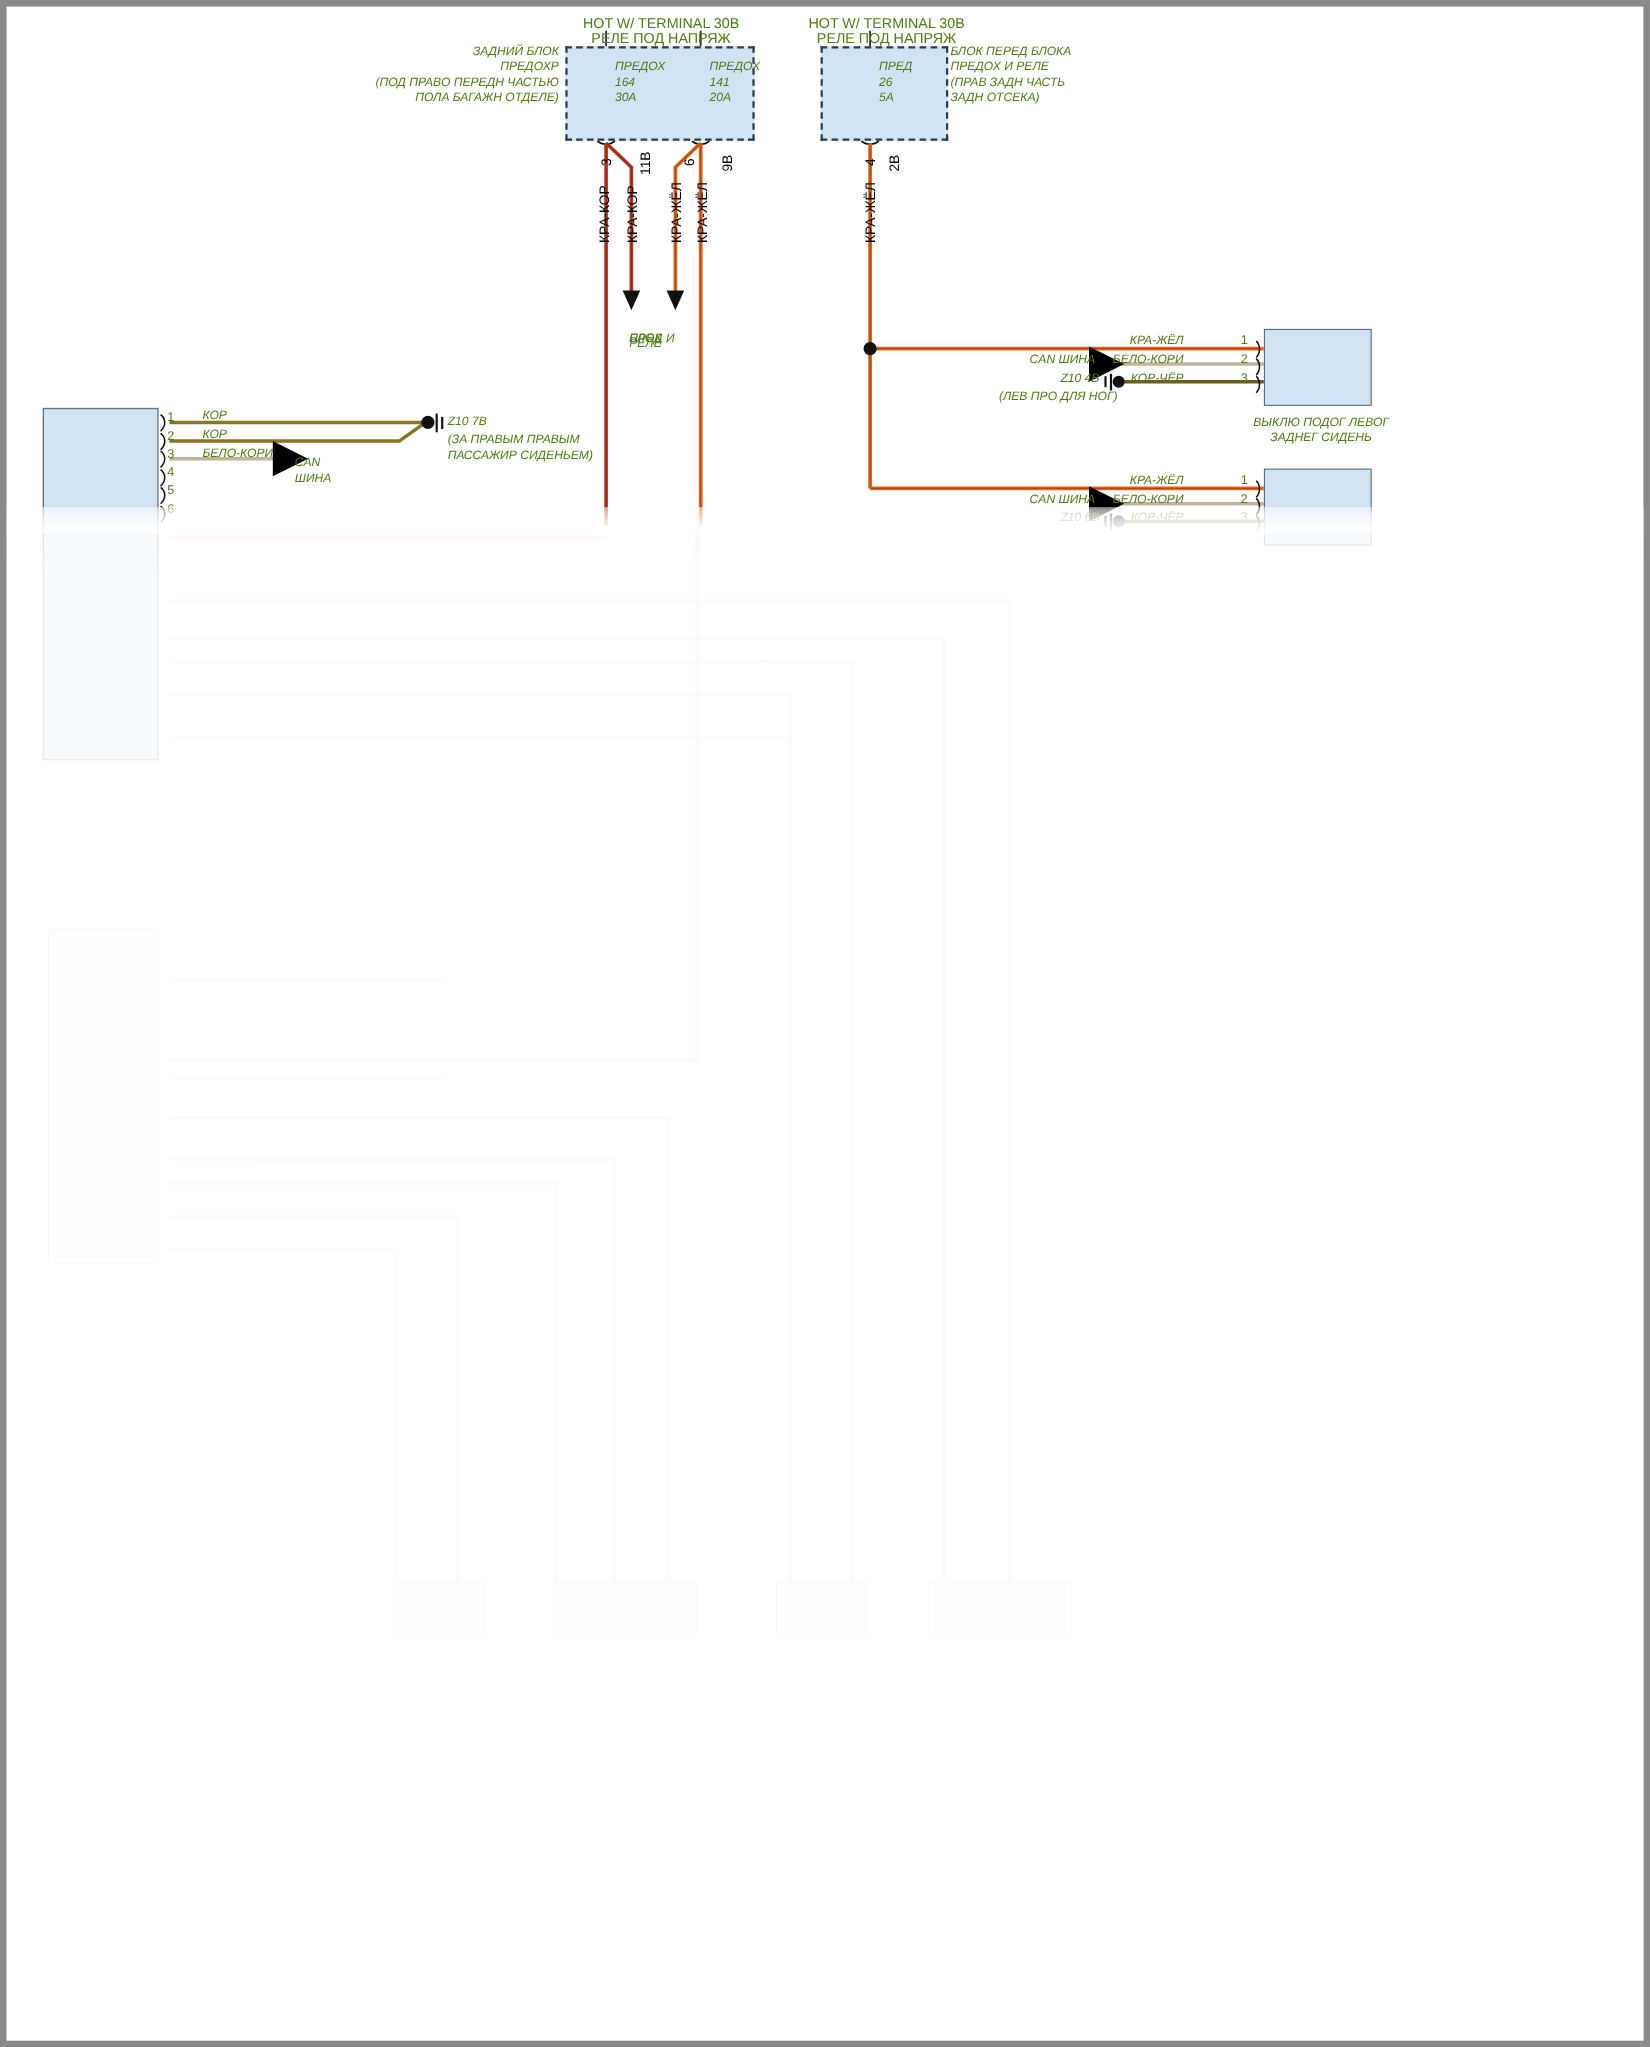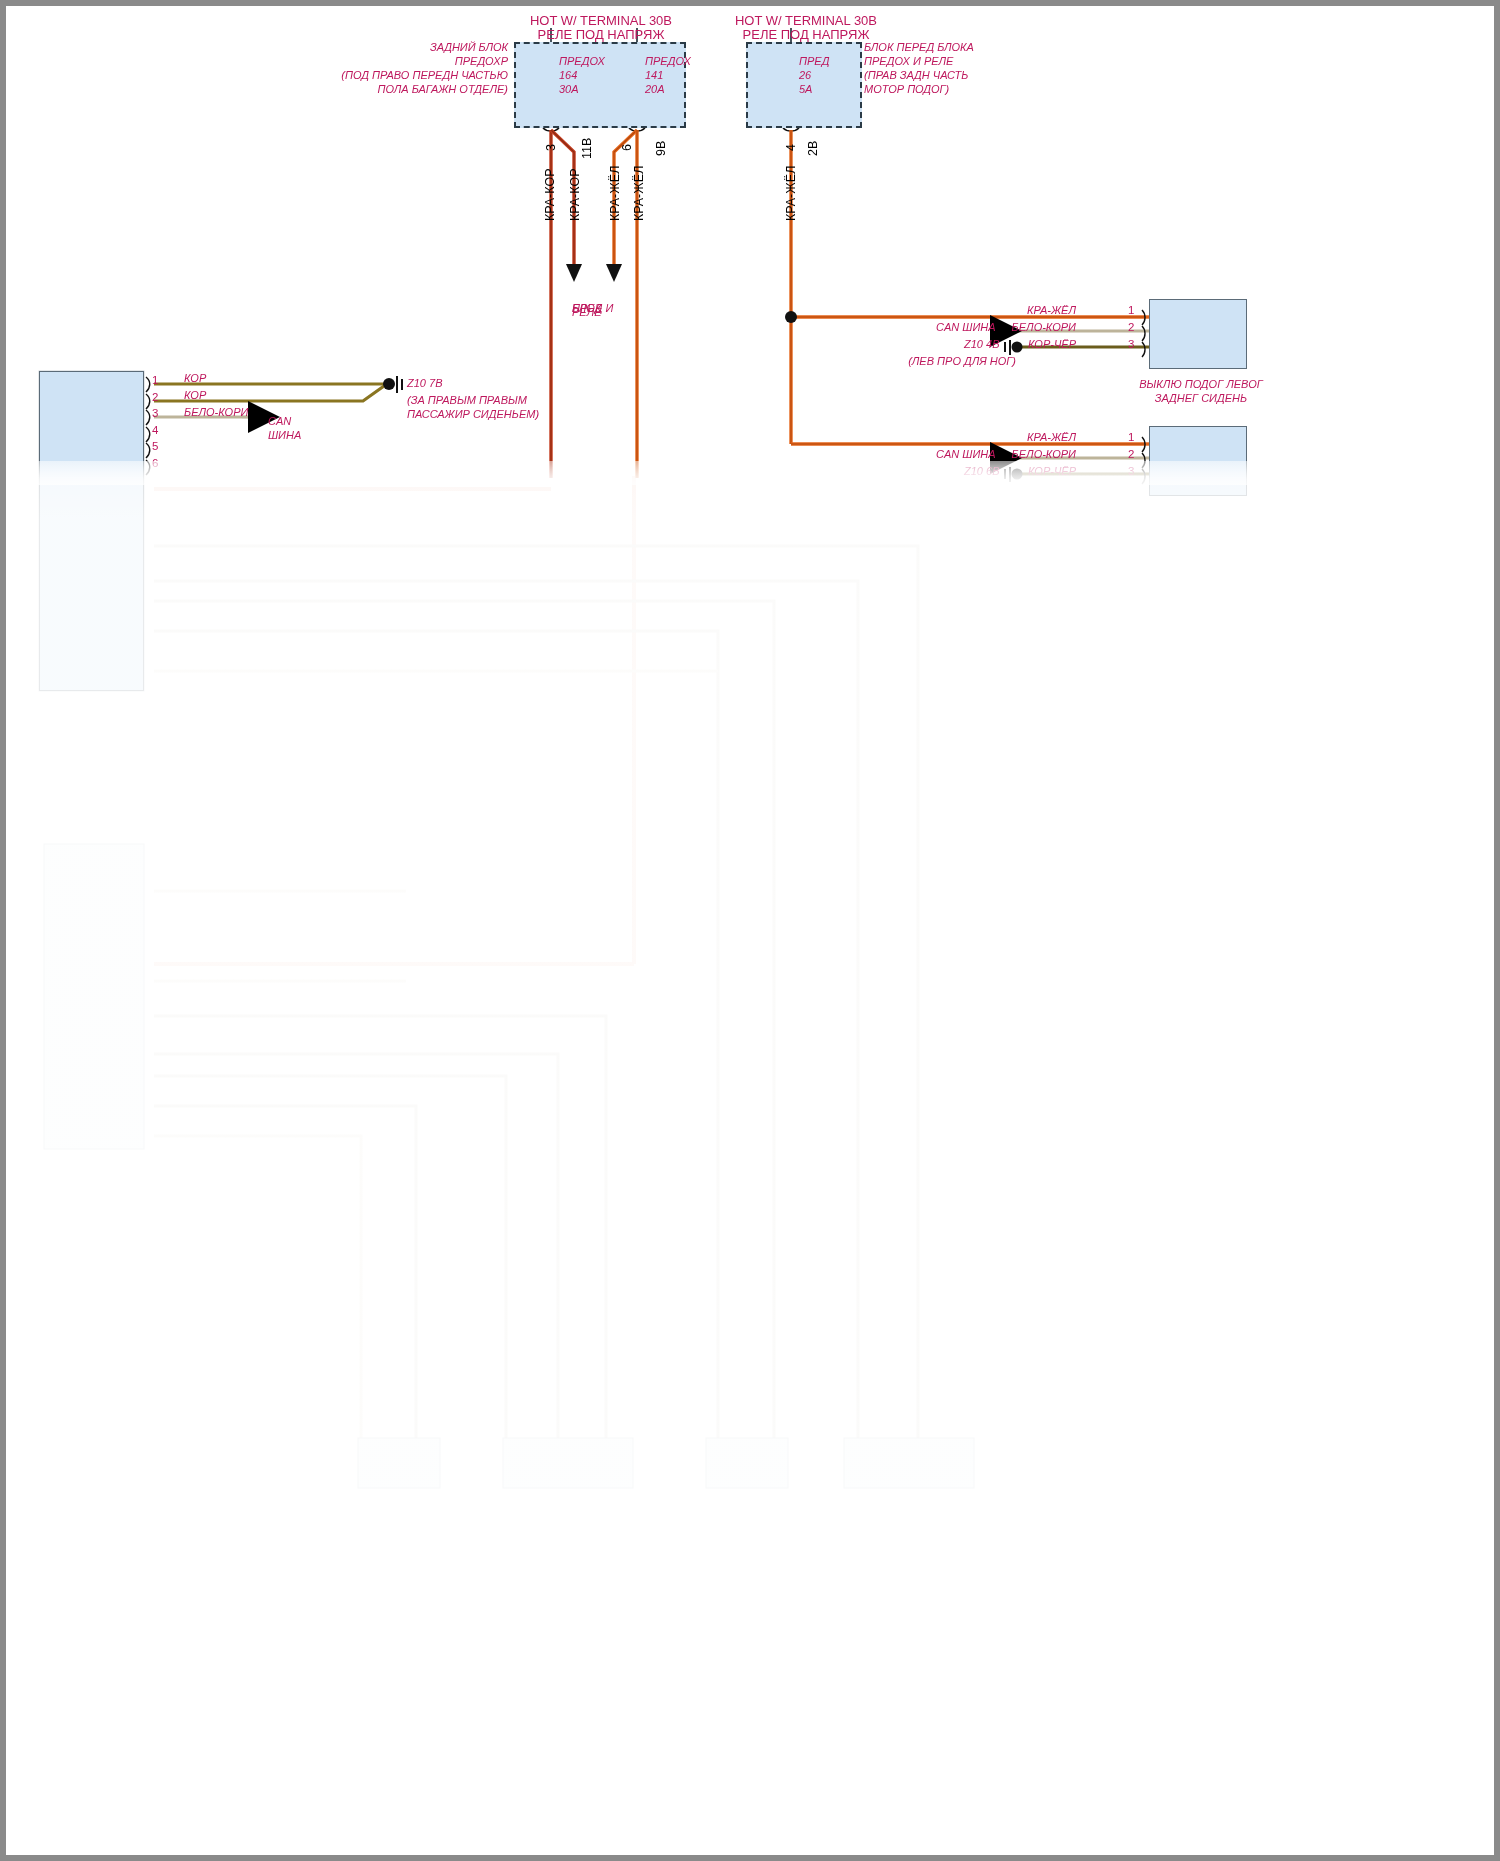--- a/index.html
+++ b/index.html
@@ -9,21 +9,21 @@
     width:1500px;height:1861px;
     background:#ffffff;
     overflow:hidden;
     border:6px solid #8a8a8a;
     box-sizing:border-box;
   }
   #canvas{position:absolute;left:0;top:0;width:1500px;height:1861px;}
   .lbl{
     position:absolute;
     font-family:"Liberation Sans", sans-serif;
-    color:#be185d;
+    color:#4d7c0f;
     white-space:pre;
     line-height:1.18;
   }
   .t11{font-size:11.5px;}
   .t12{font-size:11px;font-style:italic;}
   .t13{font-size:13px;}
   .right{text-align:right;}
   .center{text-align:center;}
   .vert{
     position:absolute;
@@ -257,21 +257,21 @@
   <div class="lbl t13 center" style="left:680px;top:7px;width:240px;">HOT W/ TERMINAL 30B</div>
   <div class="lbl t13 center" style="left:680px;top:21px;width:240px;">РЕЛЕ ПОД НАПРЯЖ</div>
 
   <div class="lbl t12" style="left:793px;top:49px;">ПРЕД</div>
   <div class="lbl t12" style="left:793px;top:63px;">26</div>
   <div class="lbl t12" style="left:793px;top:77px;">5A</div>
 
   <div class="lbl t12" style="left:858px;top:35px;">БЛОК ПЕРЕД БЛОКА</div>
   <div class="lbl t12" style="left:858px;top:49px;">ПРЕДОХ И РЕЛЕ</div>
   <div class="lbl t12" style="left:858px;top:63px;">(ПРАВ ЗАДН ЧАСТЬ</div>
-  <div class="lbl t12" style="left:858px;top:77px;">МОТОР ПОДОГ)</div>
+  <div class="lbl t12" style="left:858px;top:77px;">ЗАДН ОТСЕКА)</div>
 
   <div class="vert" style="left:538px;top:145px;">3</div>
   <div class="vert" style="left:574px;top:153px;">11B</div>
   <div class="vert" style="left:614px;top:145px;">6</div>
   <div class="vert" style="left:648px;top:150px;">9B</div>
 
   <div class="vert" style="left:778px;top:145px;">4</div>
   <div class="vert" style="left:800px;top:150px;">2B</div>
 
   <div class="vert" style="left:537px;top:215px;">КРА-КОР</div>

